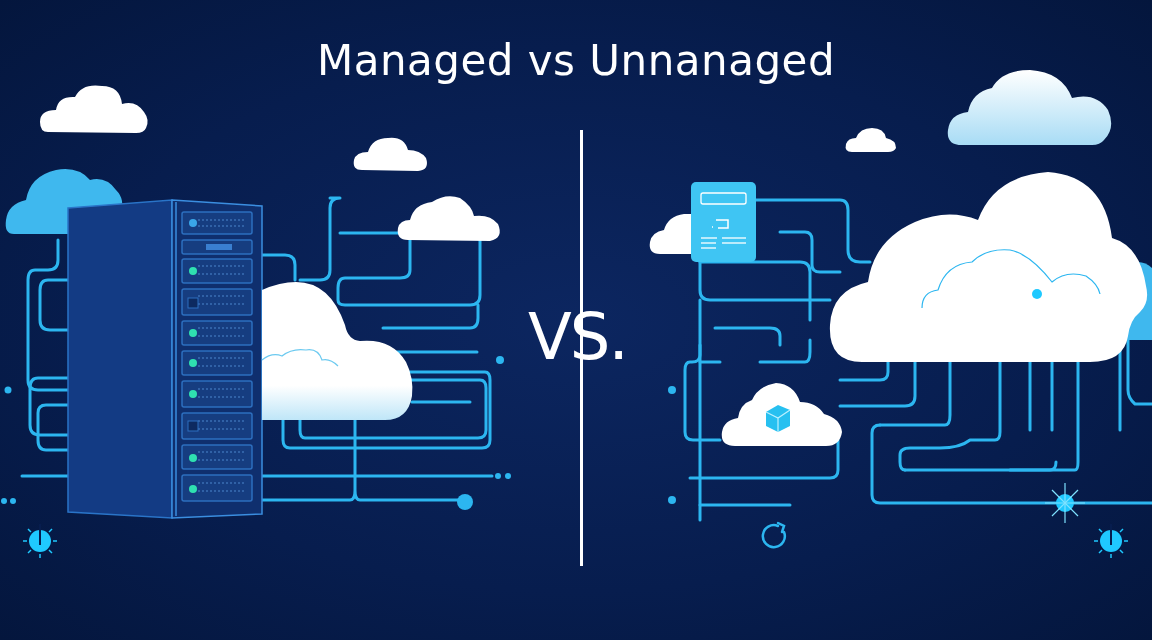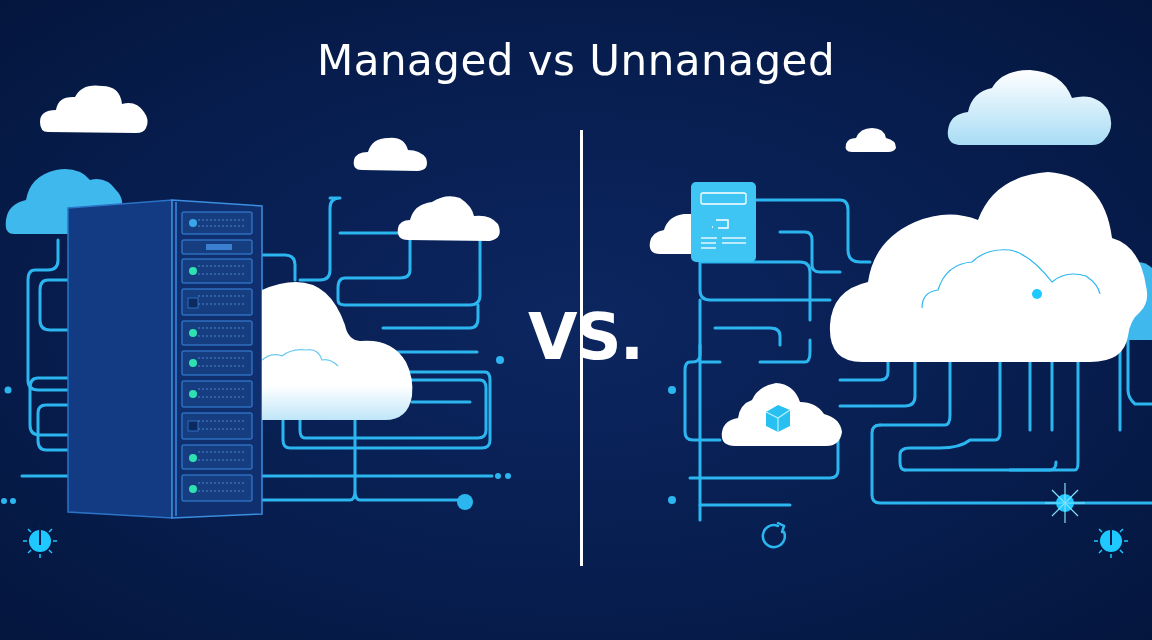--- a/index.html
+++ b/index.html
@@ -1,19 +1,19 @@
 <!DOCTYPE html>
 <html><head>
 <meta charset="utf-8">
 <style>
   html, body { margin: 0; padding: 0; }
   body { width: 1152px; height: 640px; overflow: hidden; background: #061a45; }
   .canvas { position: relative; width: 1152px; height: 640px; background: radial-gradient(ellipse at 50% 50%, #0c2660 0%, #071d4e 60%, #04163d 100%); overflow: hidden; }
   .title { position: absolute; left: 0; top: 36px; width: 1152px; text-align: center; font-family: "DejaVu Sans", sans-serif; font-weight: normal; font-size: 42px; color: #ffffff; letter-spacing: 0.5px; }
-  .vs { position: absolute; left: 528px; top: 300px; font-family: "DejaVu Sans", sans-serif; font-weight: bold; font-size: 64px; color: #ffffff; letter-spacing: -2px; }
+  .vs { position: absolute; left: 528px; top: 300px; font-family: "DejaVu Sans", sans-serif; font-weight: normal; font-size: 64px; color: #ffffff; letter-spacing: -2px; }
   .divider { position: absolute; left: 580px; top: 130px; width: 3px; height: 436px; background: #ffffff; }
   svg.layer { position: absolute; left: 0; top: 0; }
 </style>
 </head>
 <body>
 
 <div class="canvas">
 
   <svg class="layer" width="1152" height="640" viewBox="0 0 1152 640">
     <g fill="none" stroke="#2cb6f0" stroke-width="3" stroke-linecap="round" stroke-linejoin="round">

